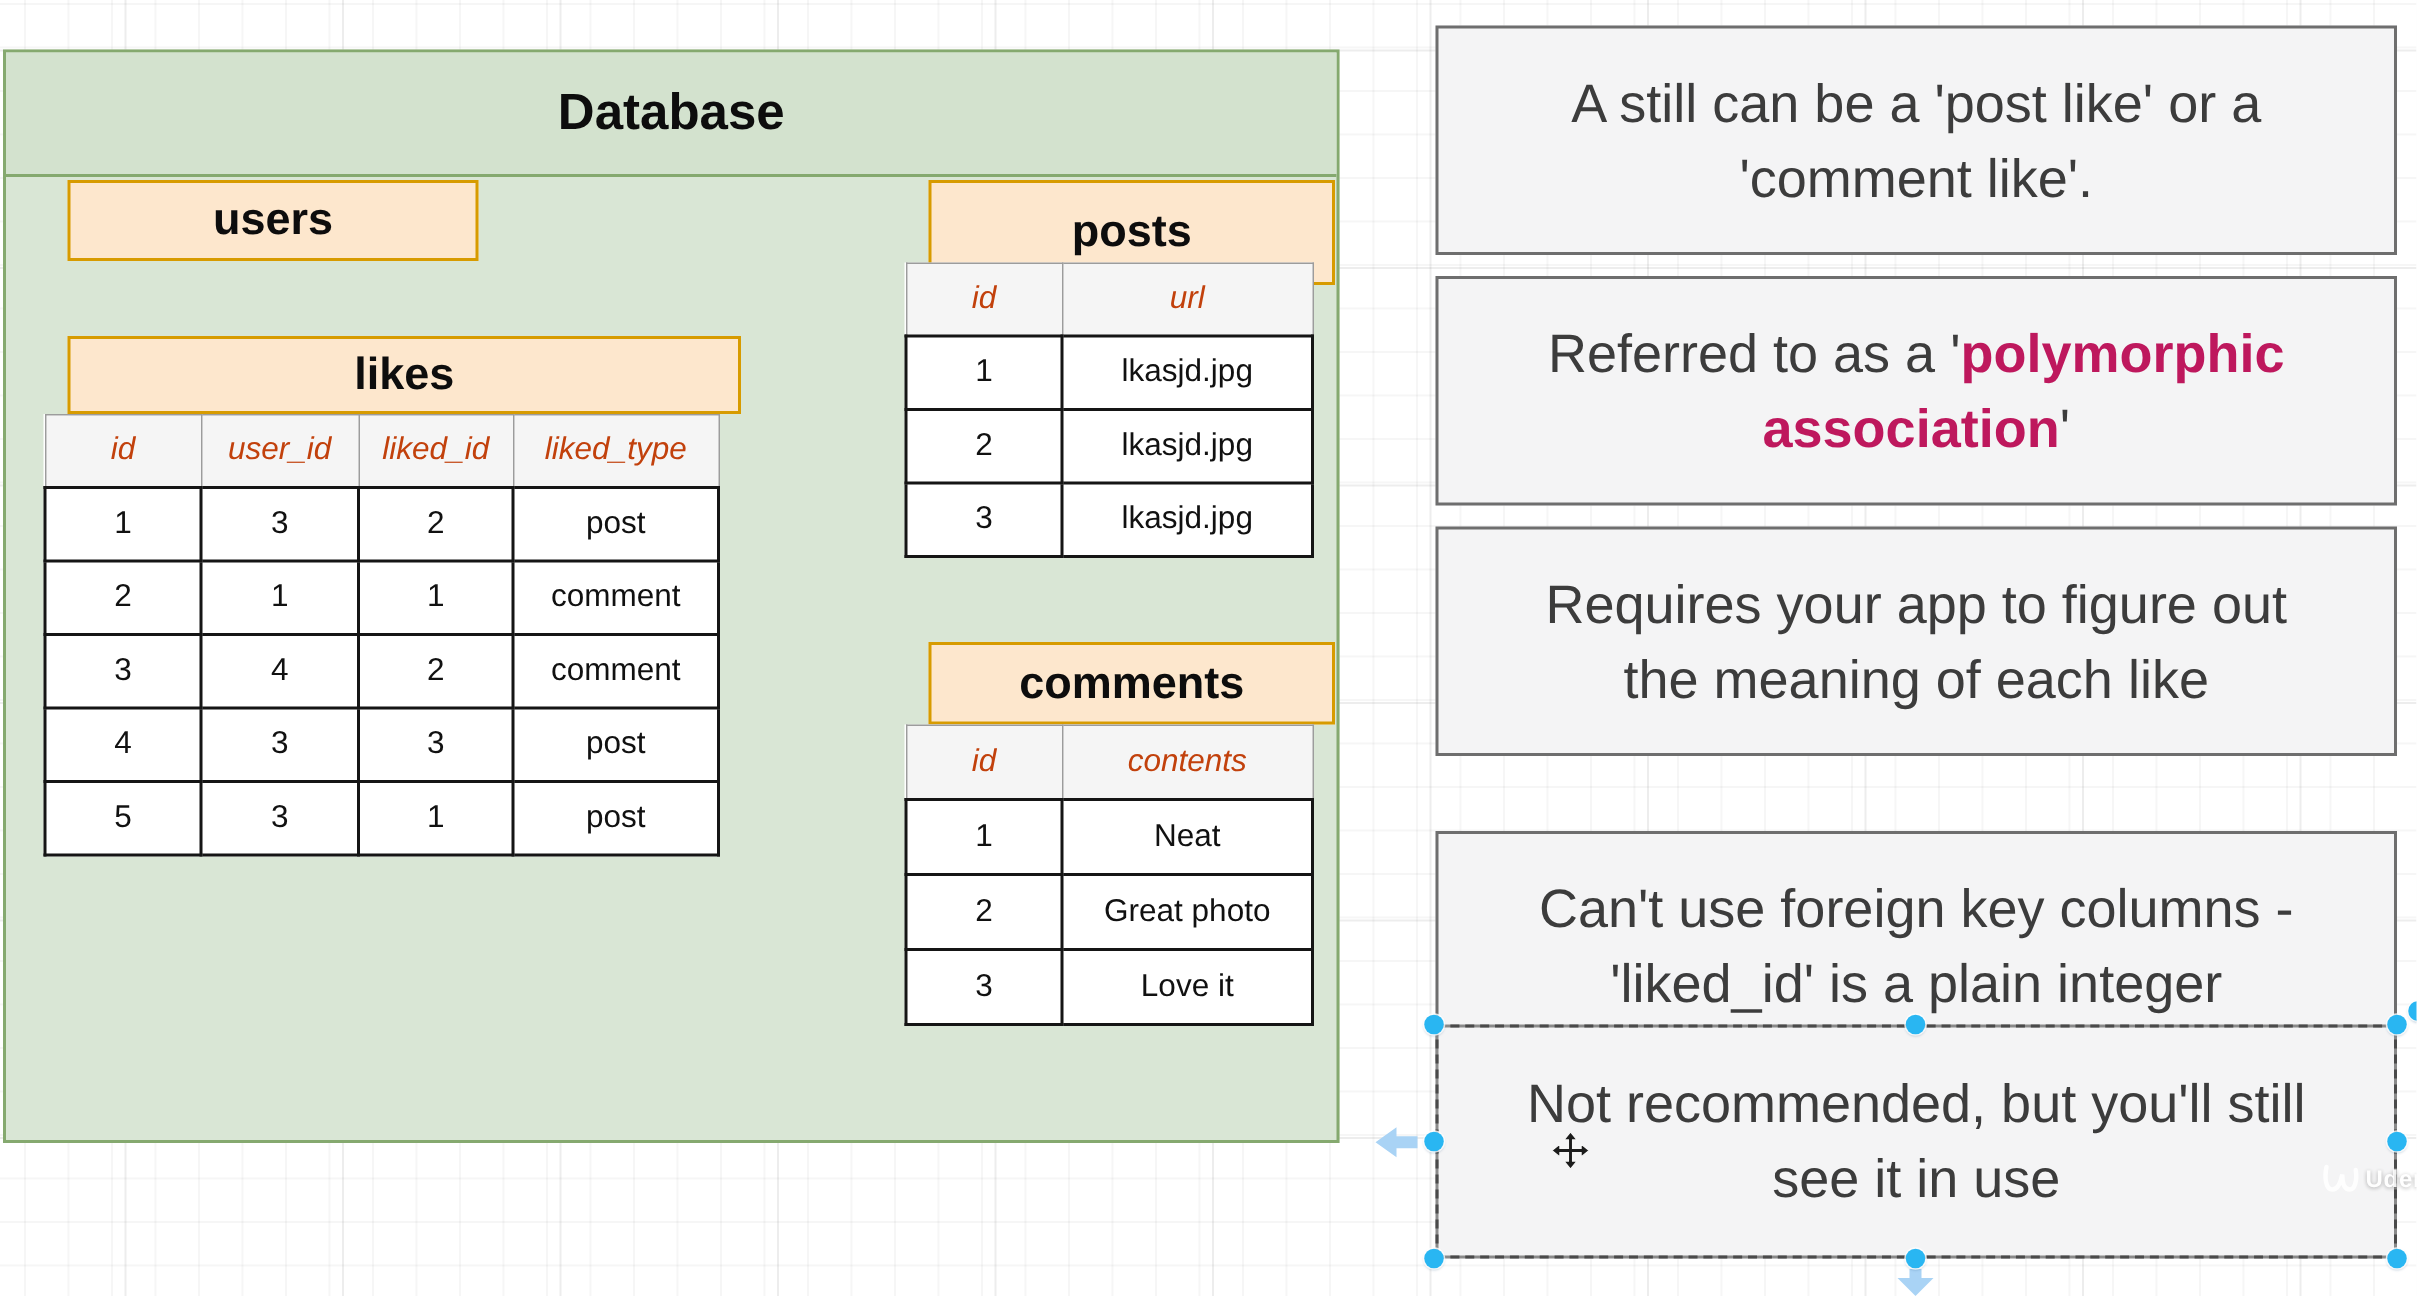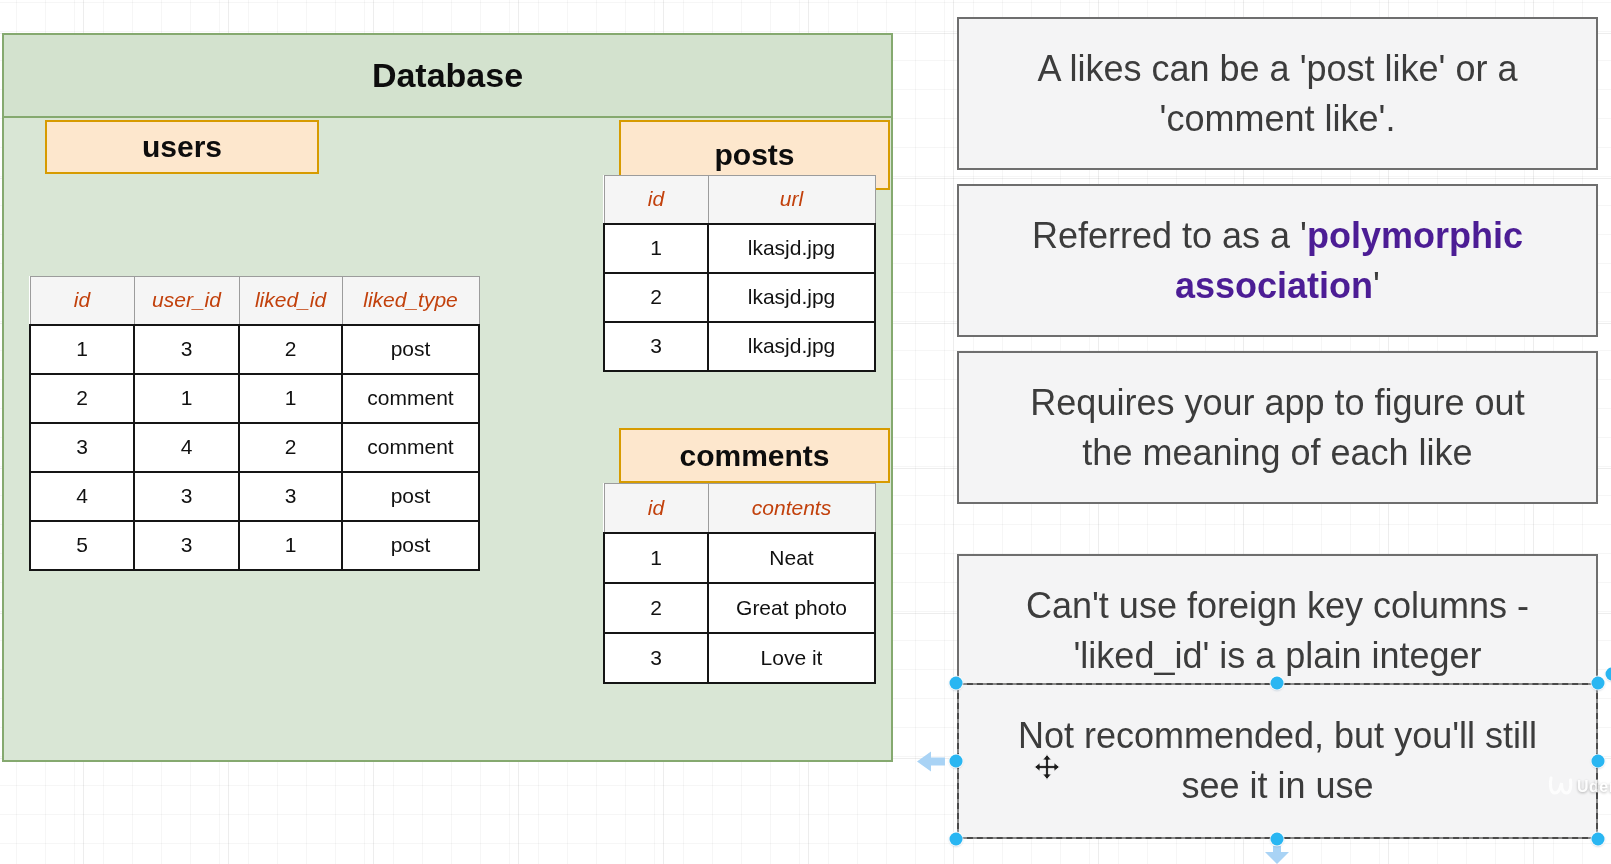--- a/index.html
+++ b/index.html
@@ -61,21 +61,21 @@
   #comments-table{left:603px;top:483px;}
   #comments-table tr{height:50px;}
   #comments-table tr.hdr{height:49px;}
   
   .note{
     position:absolute;left:957px;width:641px;height:153px;
     background:#f4f4f5;border:2px solid #6e6e6e;
     display:flex;flex-direction:column;align-items:center;justify-content:center;
     font-size:36px;line-height:50px;color:#3c3c3c;text-align:center;
   }
-  .note b{color:#4c1d95;}
+  .note b{color:#be185d;}
   #note-1{top:17px;}
   #note-2{top:184px;}
   #note-3{top:351px;}
   #note-4{top:518px;margin-top:36px;}
   #note-5{top:683px;height:156px;border-color:#8a8a8a;}
   
   #note-5::after{
     content:"";position:absolute;inset:-2px;
     border:2px dashed #4a4a4a;pointer-events:none;
   }
@@ -100,20 +100,21 @@
 <body>
 
 <div id="canvas">
 
   <div class="db-container">
     <div class="db-header">Database</div>
   </div>
 
   <div class="etitle" id="users-title">users</div>
 
+  <div class="etitle" id="likes-title">likes</div>
   <table class="dtable" id="likes-table">
     <colgroup>
         <col style="width:104px">
         <col style="width:105px">
         <col style="width:103px">
         <col style="width:137px">
       </colgroup>
     <tbody>
         <tr class="hdr">
       <td>id</td>
@@ -200,21 +201,21 @@
       <td>Great photo</td>
     </tr>
     <tr>
       <td>3</td>
       <td>Love it</td>
     </tr>
   </tbody>
     </table>
 
   <div class="note" id="note-1">
-    <span class="nline">A likes can be a 'post like' or a</span>
+    <span class="nline">A still can be a 'post like' or a</span>
     <span class="nline">'comment like'.</span>
   </div>
   <div class="note" id="note-2">
     <span class="nline"><span>Referred to as a '</span><b>polymorphic</b></span>
     <span class="nline"><b>association</b><span>'</span></span>
   </div>
   <div class="note" id="note-3">
     <span class="nline">Requires your app to figure out</span>
     <span class="nline">the meaning of each like</span>
   </div>

